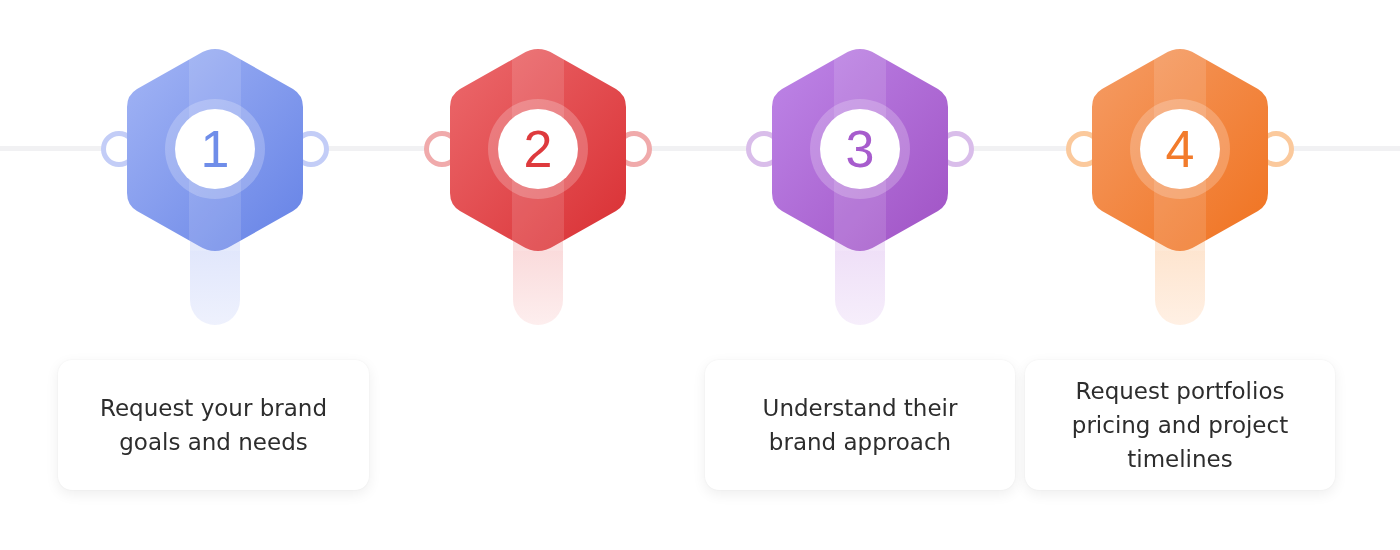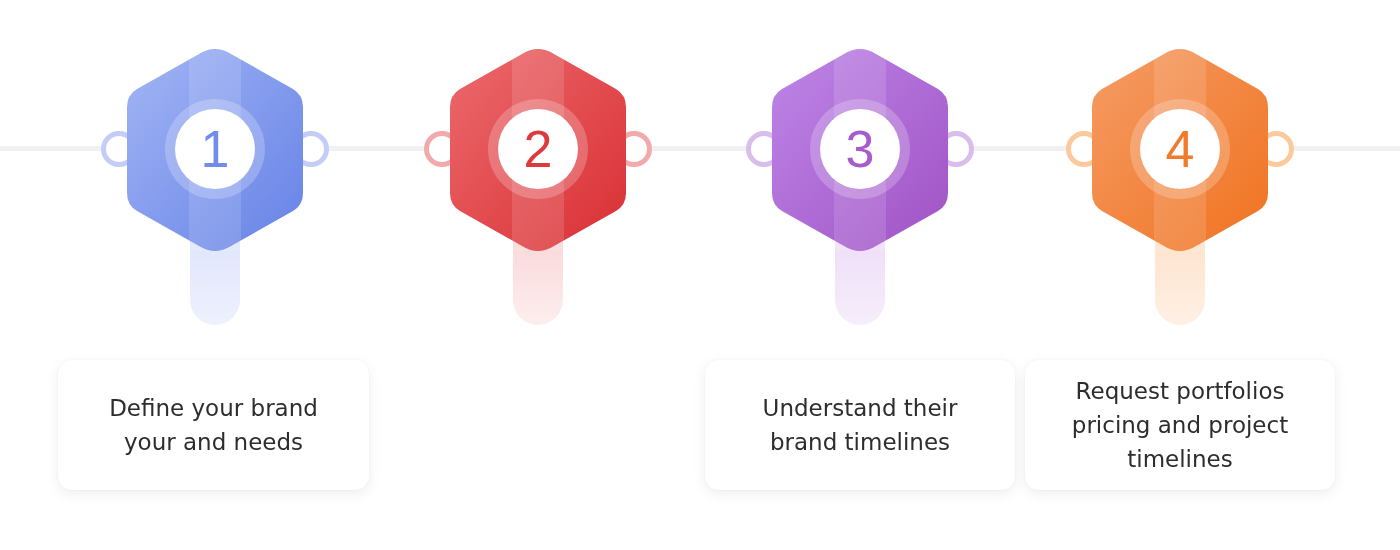--- a/index.html
+++ b/index.html
@@ -59,21 +59,21 @@
               <stop offset="1" stop-color="#6582e6"></stop>
             </linearGradient>
           </defs>
         <path d="M92 4 Q100 4 108 9 L170 44 Q180 50 180 62 L180 148 Q180 160 170 166 L108 201 Q100 206 92 206 Q84 206 76 201 L14 166 Q4 160 4 148 L4 62 Q4 50 14 44 L76 9 Q84 4 92 4 Z" fill="url(#g1)"></path>
         <rect x="66" y="4" width="52" height="202" fill="rgba(255,255,255,0.13)"></rect>
         </svg>
     </div>
     <div class="halo"></div>
     <div class="num-circle" style="color:#6f8de9">1</div>
   </div>
-  <div class="card" style="left:3px;width:311px">Define your brand your and needs</div>
+  <div class="card" style="left:3px;width:311px">Request your brand goals and needs</div>
 </div>
 
 <div class="step" style="left:378px">
   <div class="stem" style="background:linear-gradient(#f9d2d3,#fdeeee)"></div>
   <div class="badge">
     <div class="ring-dot l" style="border-color:#f0aaab"></div>
     <div class="ring-dot r" style="border-color:#f0aaab"></div>
     <div class="hex">
       <svg viewBox="0 0 184 210">
           <defs>
@@ -104,21 +104,21 @@
               <stop offset="1" stop-color="#a052c4"></stop>
             </linearGradient>
           </defs>
         <path d="M92 4 Q100 4 108 9 L170 44 Q180 50 180 62 L180 148 Q180 160 170 166 L108 201 Q100 206 92 206 Q84 206 76 201 L14 166 Q4 160 4 148 L4 62 Q4 50 14 44 L76 9 Q84 4 92 4 Z" fill="url(#g3)"></path>
         <rect x="66" y="4" width="52" height="202" fill="rgba(255,255,255,0.13)"></rect>
         </svg>
     </div>
     <div class="halo"></div>
     <div class="num-circle" style="color:#a75ccd">3</div>
   </div>
-  <div class="card" style="left:5px;width:310px">Understand their brand timelines</div>
+  <div class="card" style="left:5px;width:310px">Understand their brand approach</div>
 </div>
 
 <div class="step" style="left:1020px">
   <div class="stem" style="background:linear-gradient(#fde0c6,#fff0e4)"></div>
   <div class="badge">
     <div class="ring-dot l" style="border-color:#fbc99c"></div>
     <div class="ring-dot r" style="border-color:#fbc99c"></div>
     <div class="hex">
       <svg viewBox="0 0 184 210">
           <defs>

